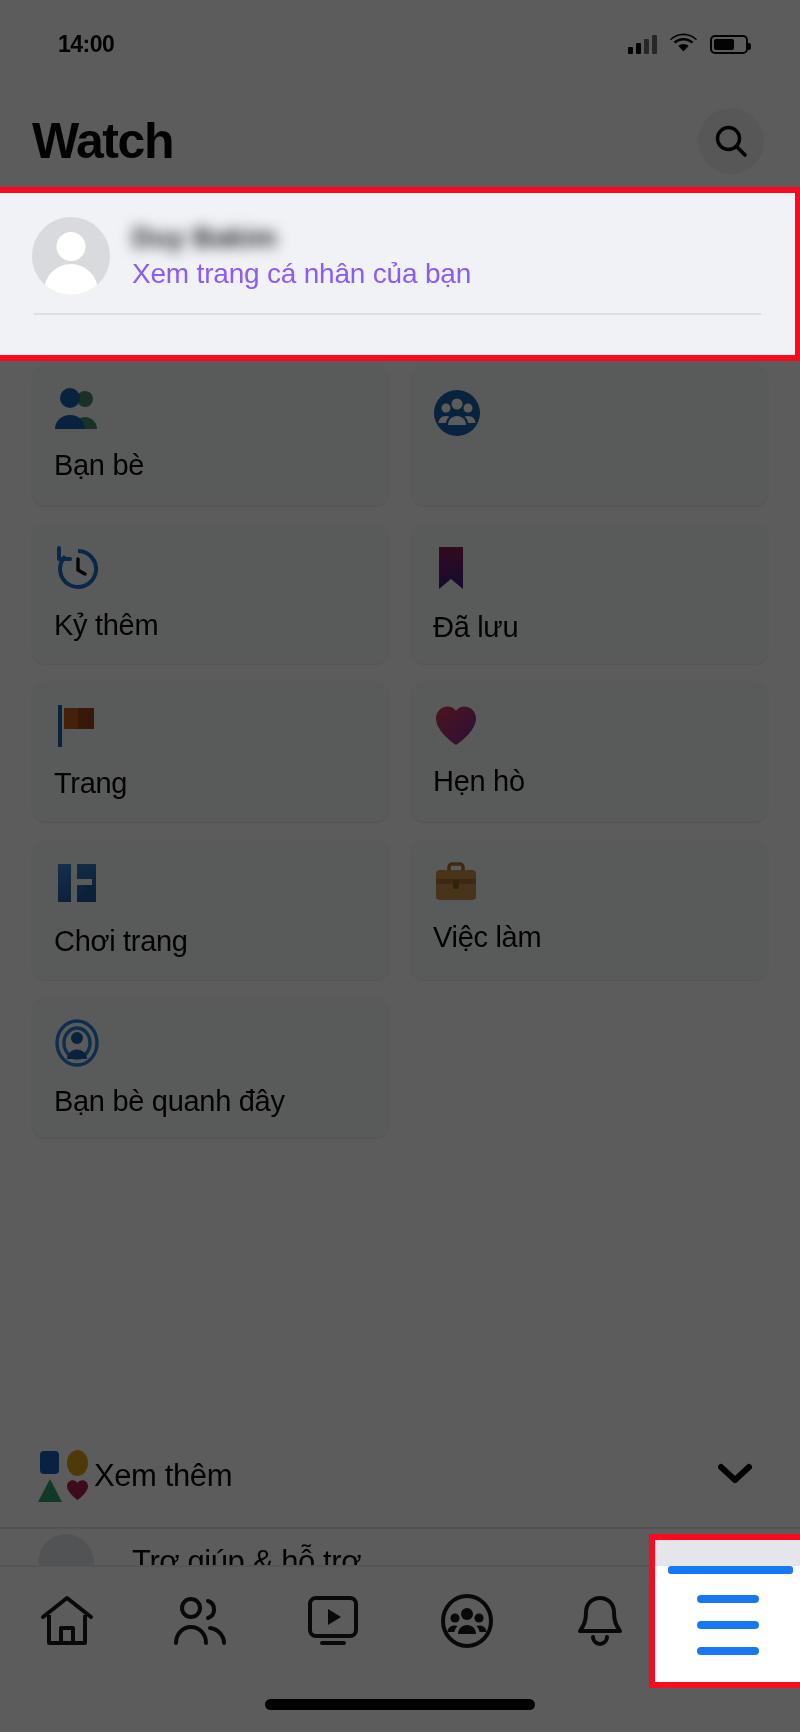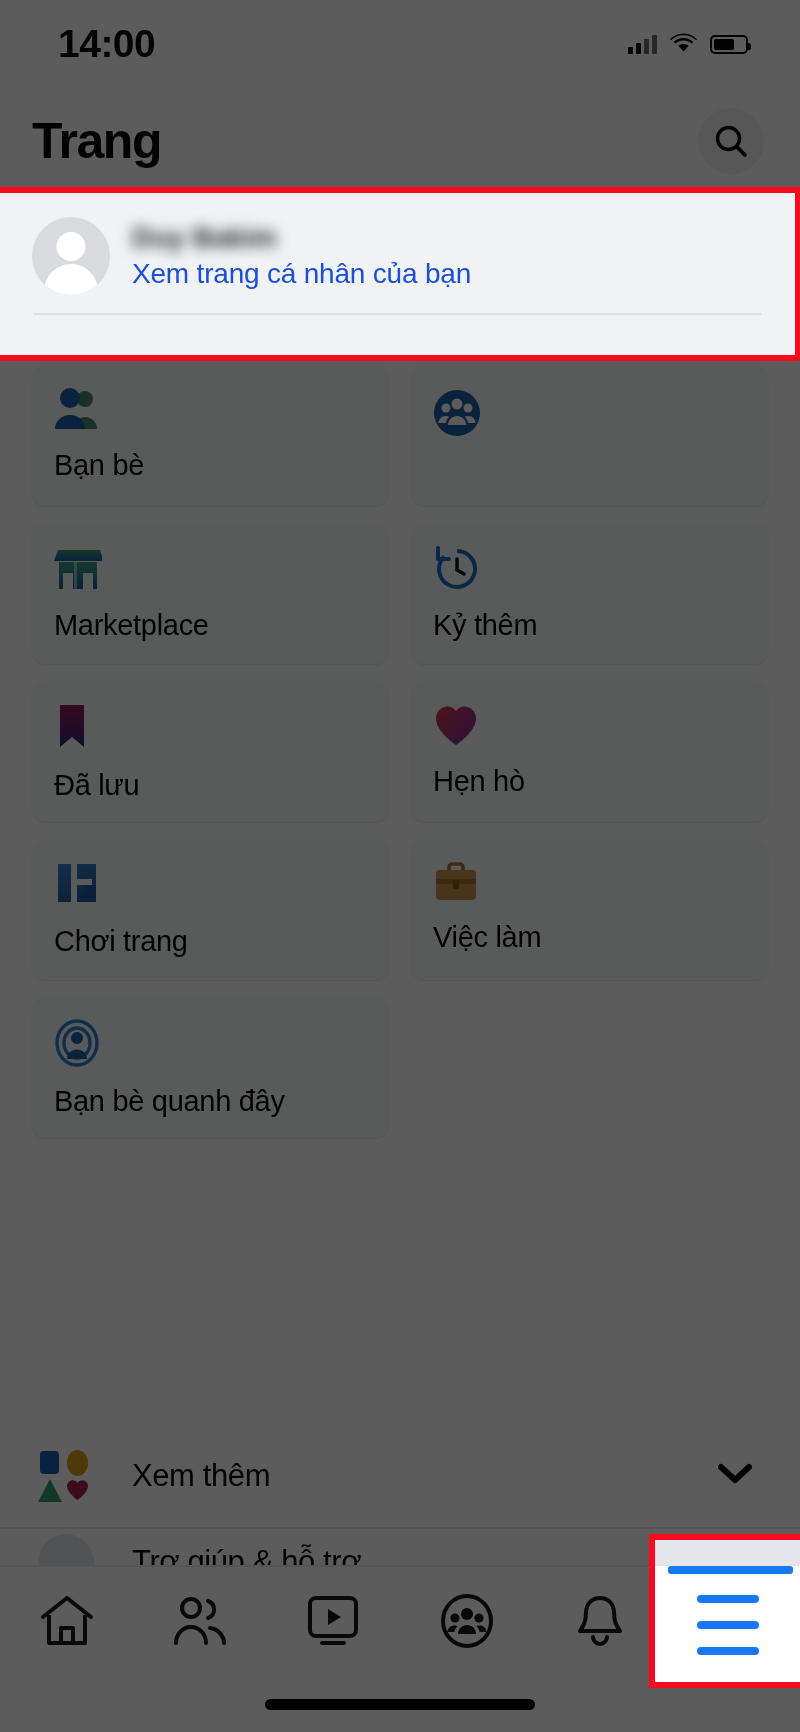--- a/index.html
+++ b/index.html
@@ -22,21 +22,21 @@
     background: #ffffff;
   }
 
   
   .statusbar {
     position: absolute; top: 0; left: 0; right: 0; height: 88px;
     display: flex; align-items: center; justify-content: space-between;
     padding: 0 52px 0 58px;
   }
   .clock {
-    font-size: 39px; font-weight: 700; color: #0a0a0a;
+    font-size: 23px; font-weight: 700; color: #0a0a0a;
     letter-spacing: -0.5px;
   }
   .status-right { display: flex; align-items: center; gap: 13px; }
   .sig { display: flex; align-items: flex-end; gap: 3px; height: 19px; }
   .sig i { width: 5px; background: #0a0a0a; border-radius: 1px; display: block; }
   .sig i:nth-child(1) { height: 7px; }
   .sig i:nth-child(2) { height: 11px; }
   .sig i:nth-child(3) { height: 15px; background: #6e6e6e; }
   .sig i:nth-child(4) { height: 19px; background: #6e6e6e; }
   .batt {
@@ -87,21 +87,21 @@
     content: ""; position: absolute; left: 50%; top: 47px;
     transform: translateX(-50%);
     width: 54px; height: 42px; border-radius: 27px 27px 0 0; background: #ffffff;
   }
   .profile-texts { display: flex; flex-direction: column; gap: 4px; }
   .profile-name {
     font-size: 28px; font-weight: 700; color: #1c1e21;
     filter: blur(7px);
     display: inline-block; width: fit-content;
   }
-  .profile-sub { font-size: 28px; color: #1d4ed8; letter-spacing: -0.2px; }
+  .profile-sub { font-size: 28px; color: #8b5cf6; letter-spacing: -0.2px; }
   .profile-divider {
     height: 2px; background: #dcdfe4; margin: 0 2px;
   }
 
   
   .grid {
     position: absolute; top: 365px; left: 0; width: 800px;
     padding: 0 32px;
     display: grid; grid-template-columns: 1fr 1fr;
     gap: 17px 22px;
@@ -130,21 +130,21 @@
   }
   .sm-sq { position: absolute; left: 2px; top: 3px; width: 19px; height: 23px; background: #1c5fb8; border-radius: 4px; }
   .sm-ov { position: absolute; left: 29px; top: 2px; width: 21px; height: 26px; background: #d4a017; border-radius: 50%; }
   .sm-tri {
     position: absolute; left: 0px; top: 31px; width: 0; height: 0;
     border-left: 12px solid transparent; border-right: 12px solid transparent;
     border-bottom: 23px solid #2f9e6e;
   }
   .sm-hrt { position: absolute; left: 28px; top: 31px; width: 23px; height: 22px; }
   .seemore-label {
-    font-size: 31px; color: #0a0a0a; margin-left: 38px; letter-spacing: -0.4px;
+    font-size: 31px; color: #0a0a0a; letter-spacing: -0.4px;
   }
   .seemore-chev { margin-left: auto; margin-right: 16px; }
 
   
   .nextrow {
     position: absolute; top: 1531px; left: 0; width: 690px; height: 62px;
     display: flex; align-items: center; padding: 0 32px; overflow: hidden;
   }
   .nextrow-icon {
     width: 56px; height: 56px; border-radius: 50%; background: #e4e6eb;
@@ -241,21 +241,21 @@
             <path d="M13.5 19.5l-5.1-5.6c1.4-1.2 3.2-1.9 5.1-1.9s3.7.7 5.1 1.9l-5.1 5.6z" fill="#0a0a0a"></path>
           </svg>
         </span>
         <span class="batt">
             <b></b>
           </span>
       </div>
     </div>
 
     <div class="header">
-      <div class="page-title">Trang</div>
+      <div class="page-title">Watch</div>
       <div class="search-btn">
         <span>
           <svg width="36" height="36" viewBox="0 0 36 36">
             <circle cx="15.5" cy="15.5" r="11" fill="none" stroke="#0a0a0a" stroke-width="3.4"></circle>
             <line x1="23.5" y1="23.5" x2="32" y2="32" stroke="#0a0a0a" stroke-width="3.8" stroke-linecap="round"></line>
           </svg>
         </span>
       </div>
     </div>
 
@@ -291,38 +291,20 @@
             <circle cx="24" cy="15" r="5.5" fill="#fff"></circle>
             <circle cx="13" cy="19" r="4.5" fill="#fff"></circle>
             <circle cx="35" cy="19" r="4.5" fill="#fff"></circle>
             <path d="M15 36c0-5.2 4-9 9-9s9 3.8 9 9z" fill="#fff"></path>
             <path d="M5.5 34c0-4.2 3.2-7 7.5-7 1.3 0 2.4.2 3.4.7-1.9 1.6-3.2 3.8-3.6 6.3z" fill="#fff"></path>
             <path d="M42.5 34c0-4.2-3.2-7-7.5-7-1.3 0-2.4.2-3.4.7 1.9 1.6 3.2 3.8 3.6 6.3z" fill="#fff"></path>
           </svg>
         </div>
       </div>
 
-      <div class="tile">
-        <div class="tile-icon">
-          <svg width="48" height="46" viewBox="0 0 48 46">
-            <defs>
-              <linearGradient id="mkt" x1="0" y1="0" x2="0" y2="1">
-                <stop offset="0" stop-color="#3f9a7e"></stop>
-                  <stop offset="1" stop-color="#1b5fa8"></stop>
-              </linearGradient>
-            </defs>
-            <path d="M3 5h42l4 11H-1z" fill="url(#mkt)" transform="translate(1,0)"></path>
-            <rect x="5" y="17" width="38" height="27" fill="url(#mkt)"></rect>
-            <rect x="9" y="28" width="10" height="16" fill="#f7f8fa"></rect>
-            <rect x="29" y="28" width="10" height="16" fill="#f7f8fa"></rect>
-            <rect x="20" y="17" width="3" height="27" fill="#f7f8fa" opacity="0.5"></rect>
-          </svg>
-        </div>
-        <div class="tile-label">Marketplace</div>
-      </div>
 
 
       <div class="tile">
         <div class="tile-icon">
           <svg width="48" height="46" viewBox="0 0 48 46">
             <path d="M24 6a18 18 0 1 1-12.7 5.3" fill="none" stroke="#1b6fc4" stroke-width="4"></path>
             <path d="M5 3v11h11" fill="none" stroke="#1b6fc4" stroke-width="4" stroke-linecap="round" stroke-linejoin="round"></path>
             <path d="M24 14v11l7 4" fill="none" stroke="#111" stroke-width="3.4" stroke-linecap="round"></path>
           </svg>
         </div>
@@ -337,20 +319,30 @@
                 <stop offset="0" stop-color="#8e1c5a"></stop>
                   <stop offset="1" stop-color="#3a2080"></stop>
               </linearGradient>
             </defs>
             <path d="M6 2h24v42l-12-10-12 10z" fill="url(#svd)"></path>
           </svg>
         </div>
         <div class="tile-label">Đã lưu</div>
       </div>
 
+      <div class="tile">
+        <div class="tile-icon">
+          <svg width="48" height="46" viewBox="0 0 48 46">
+            <rect x="4" y="2" width="4" height="42" fill="#1b5fa8"></rect>
+            <path d="M10 5h14v21H10z" fill="#c25a1e"></path>
+            <path d="M24 5h16v21H24z" fill="#9c4318"></path>
+          </svg>
+        </div>
+        <div class="tile-label">Trang</div>
+      </div>
 
       <div class="tile">
         <div class="tile-icon">
           <svg width="46" height="44" viewBox="0 0 46 44">
             <defs>
               <linearGradient id="hrt" x1="0" y1="0" x2="1" y2="1">
                 <stop offset="0" stop-color="#d13b4e"></stop>
                   <stop offset="1" stop-color="#7b2a9d"></stop>
               </linearGradient>
             </defs>

